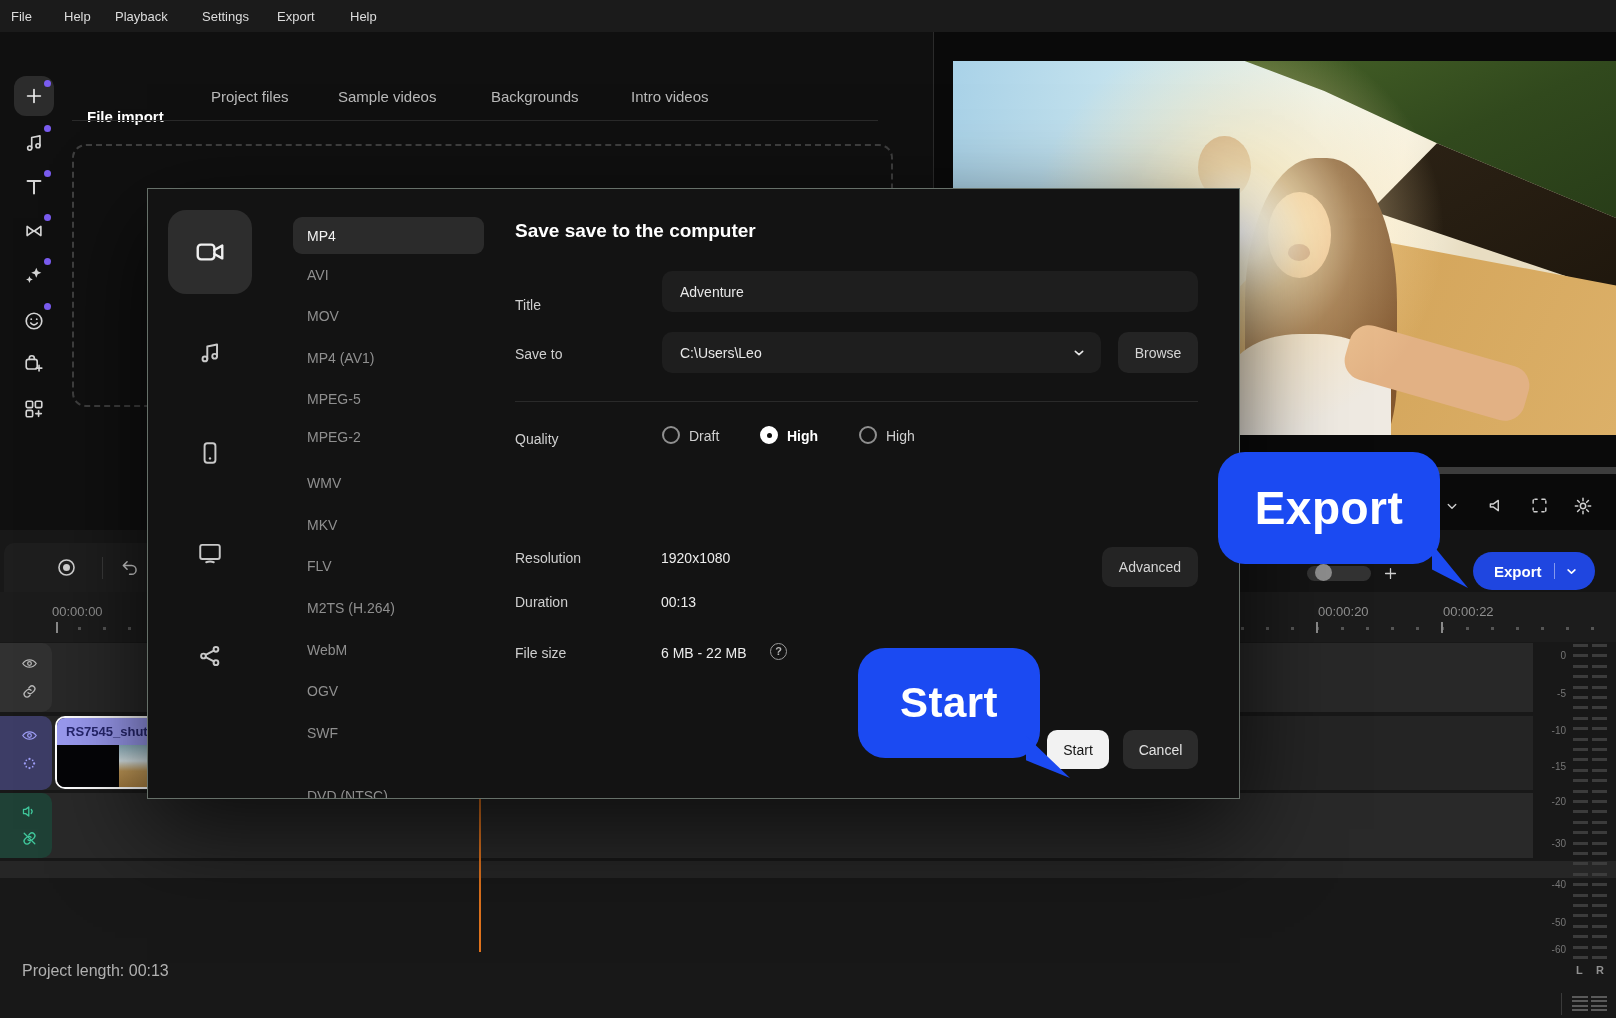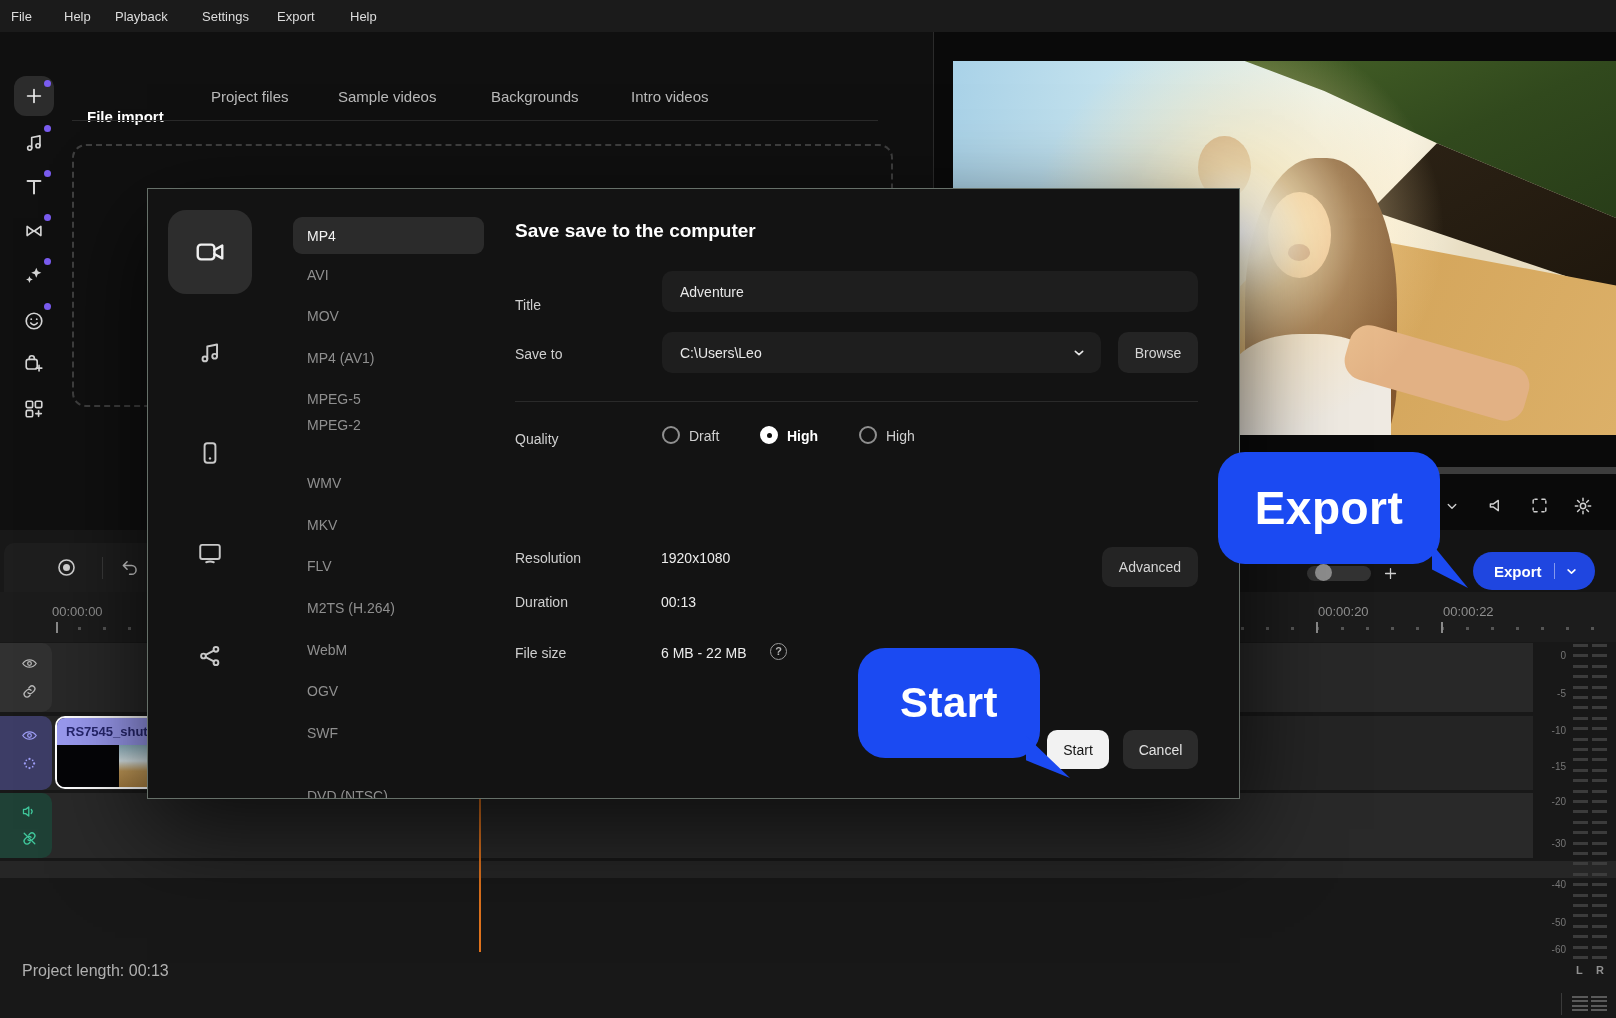--- a/index.html
+++ b/index.html
@@ -355,21 +355,21 @@
           <path d="M8 11l7.5-4M8 13l7.5 4"></path>
         </svg>
     </div>
 
     <div class="abs fmt-sel"></div>
     <div class="fmt on" style="top:39px">MP4</div>
     <div class="fmt" style="top:78px">AVI</div>
     <div class="fmt" style="top:119px">MOV</div>
     <div class="fmt" style="top:161px">MP4 (AV1)</div>
     <div class="fmt" style="top:202px">MPEG-5</div>
-    <div class="fmt" style="top:228px">MPEG-2</div>
+    <div class="fmt" style="top:240px">MPEG-2</div>
     <div class="fmt" style="top:286px">WMV</div>
     <div class="fmt" style="top:328px">MKV</div>
     <div class="fmt" style="top:369px">FLV</div>
     <div class="fmt" style="top:411px">M2TS (H.264)</div>
     <div class="fmt" style="top:453px">WebM</div>
     <div class="fmt" style="top:494px">OGV</div>
     <div class="fmt" style="top:536px">SWF</div>
     <div class="fmt" style="top:599px">DVD (NTSC)</div>
 
     <div class="abs dlg-h">Save save to the computer</div>

